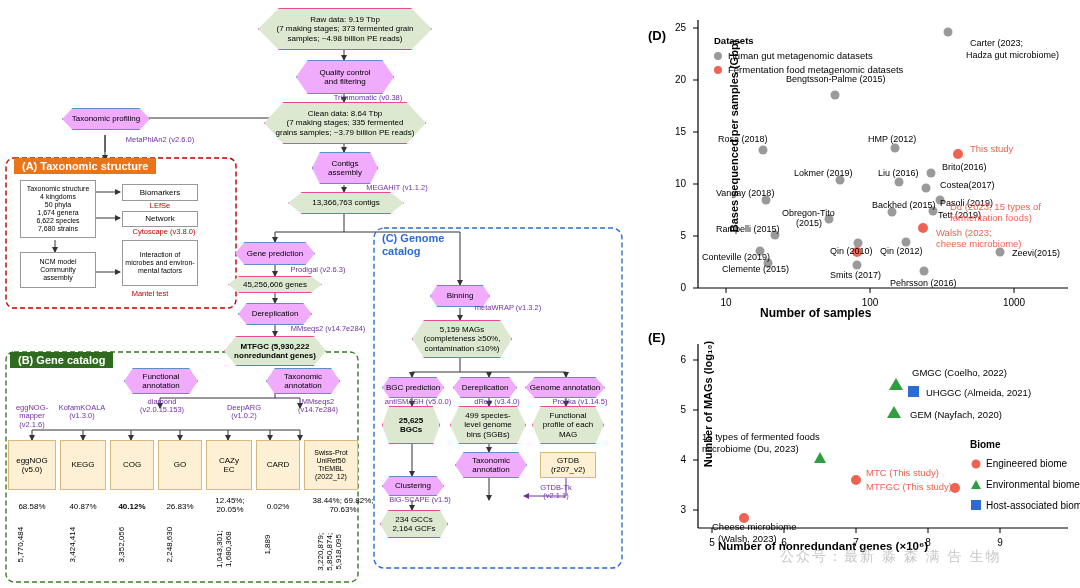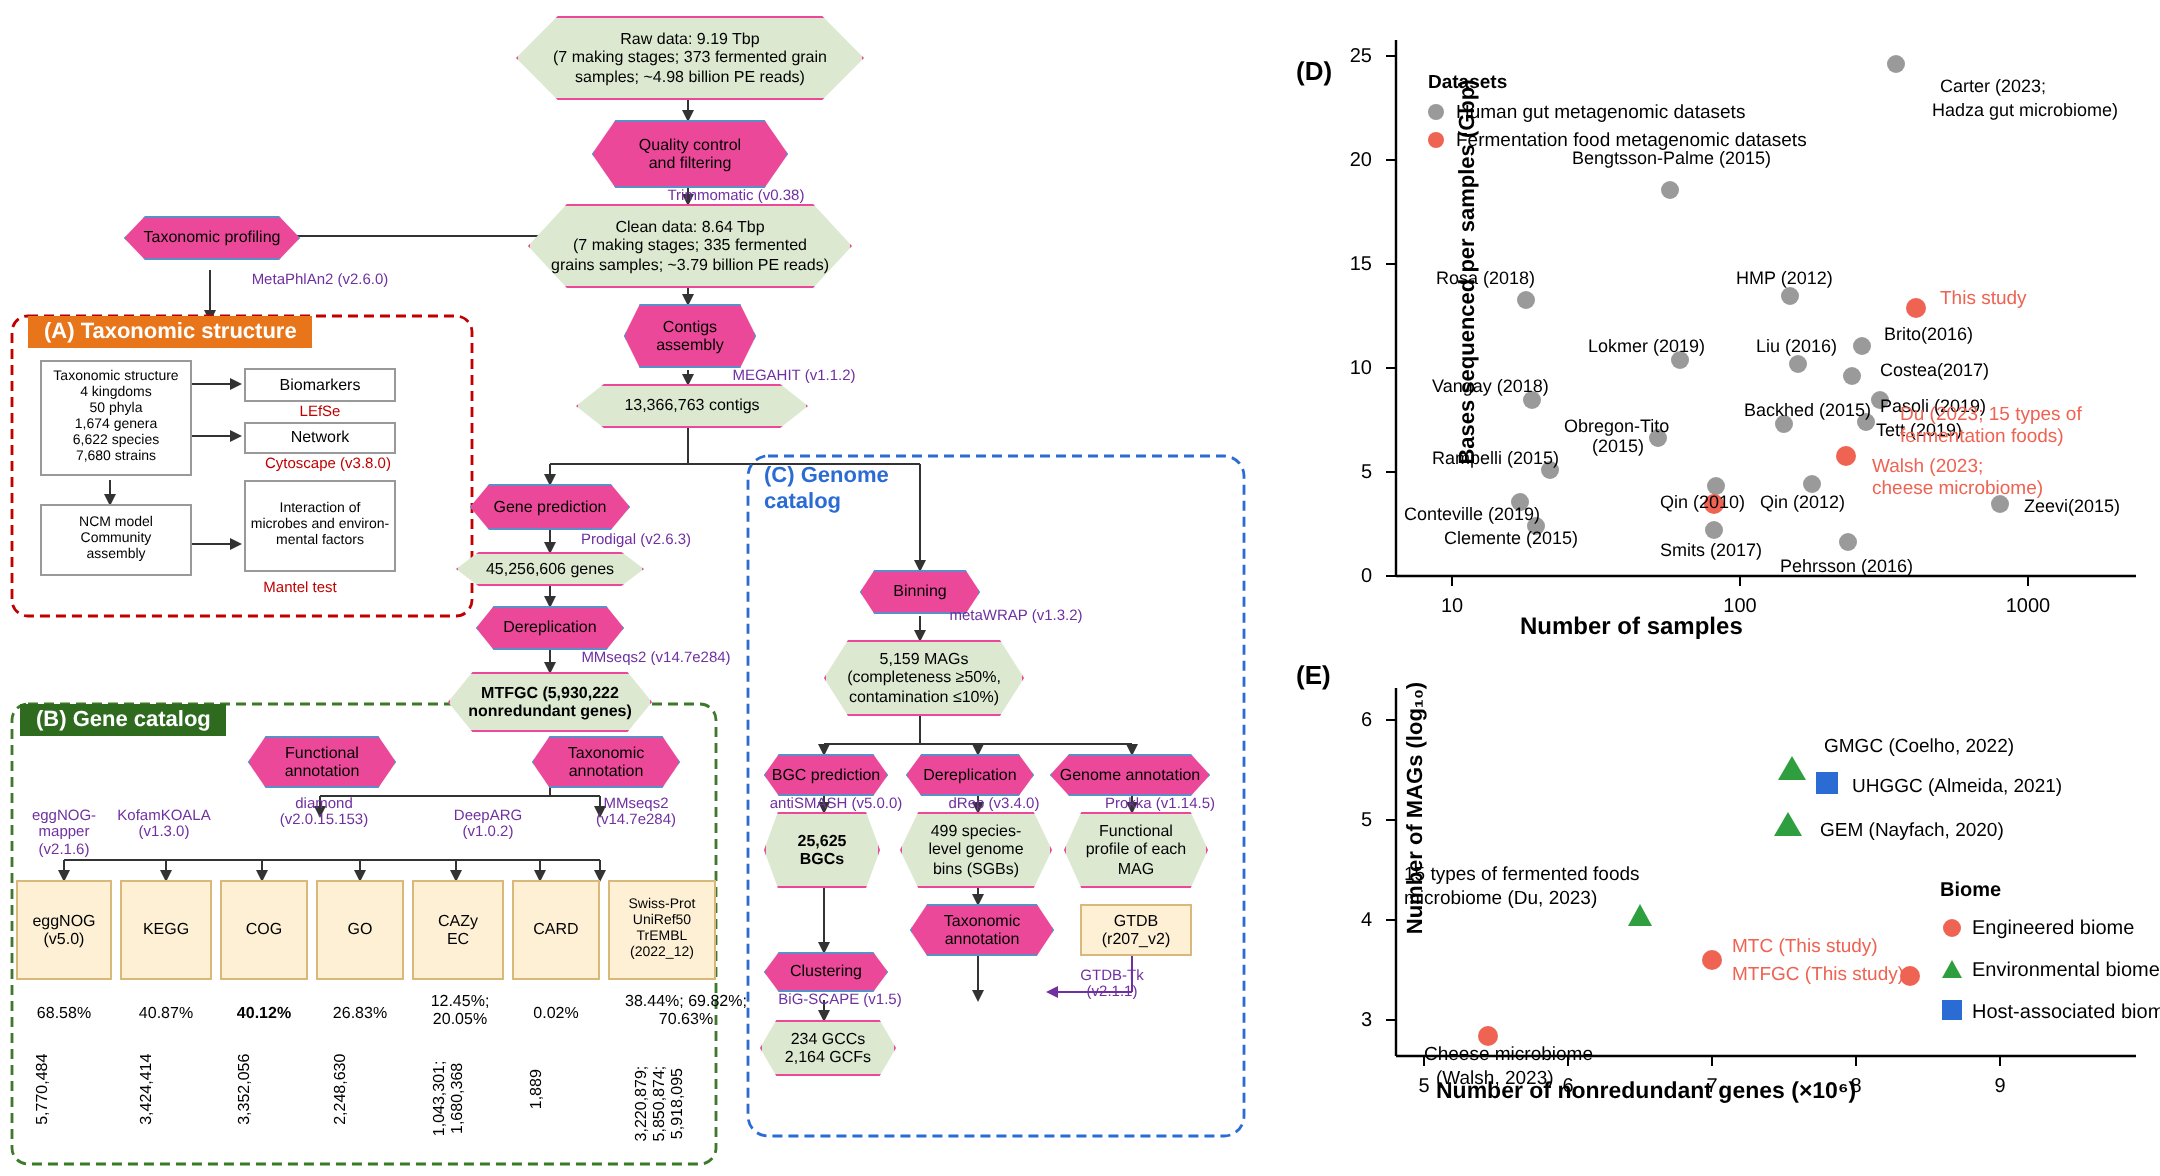--- a/index.html
+++ b/index.html
@@ -1,21 +1,21 @@
 <!DOCTYPE html>
 <html><head>
 <meta charset="utf-8">
 <style>
   html,body{margin:0;padding:0;}
   body{width:1080px;height:588px;background:#ffffff;font-family:"Liberation Sans",sans-serif;overflow:hidden;position:relative;}
   #root{position:relative;width:1080px;height:588px;}
   .abs{position:absolute;box-sizing:border-box;}
   .node{font-size:8px;line-height:1.15;text-align:center;display:flex;align-items:center;justify-content:center;padding:2px;}
   .green{background:#dce9d0;border:1px solid #ec4899;}
-  .blue{background:#ec4899;border:1px solid #5b8fc9;}
+  .blue{background:#f0abfc;border:1px solid #5b8fc9;}
   .beige{background:#fdf0d5;border:1px solid #d9b97a;}
   .white{background:#ffffff;border:1px solid #999;}
   .soft{font-size:7.5px;color:#7030a0;text-align:center;line-height:1.1;}
   .plain{font-size:8px;text-align:center;line-height:1.15;}
   .legendbox{border:1px solid #000;background:#fff;}
   svg.overlay{position:absolute;left:0;top:0;width:1080px;height:588px;pointer-events:none;}
   .hex{clip-path:polygon(12% 0%,88% 0%,100% 50%,88% 100%,12% 100%,0% 50%);}
   .wm{position:absolute;font-size:14px;color:#c9c9c9;letter-spacing:2px;}
 </style>
 </head>
@@ -423,14 +423,15 @@
       <text x="346" y="137">Engineered biome</text>
       <polygon points="336,150 341,159 331,159" fill="#2e9e3e"></polygon>
       <text x="346" y="158">Environmental biome</text>
       <rect x="331" y="170" width="10" height="10" fill="#2b6cd4"></rect>
       <text x="346" y="179">Host-associated biome</text>
     </g>
   </svg>
   <div class="abs" style="left:718px;top:540px;font-size:11.5px;font-weight:bold;">Number of nonredundant genes (×10⁶)</div>
   <div class="abs" style="left:-32px;top:398px;width:200px;text-align:center;font-size:11px;font-weight:bold;transform:rotate(-90deg);transform-origin:center;margin-left:640px;">Number of MAGs (log₁₀)</div>
 
+  <div class="wm" style="left:780px;top:548px;">公众号：最新 淼 森 满 告 生物</div>
 
 </div>
 
 </body></html>

